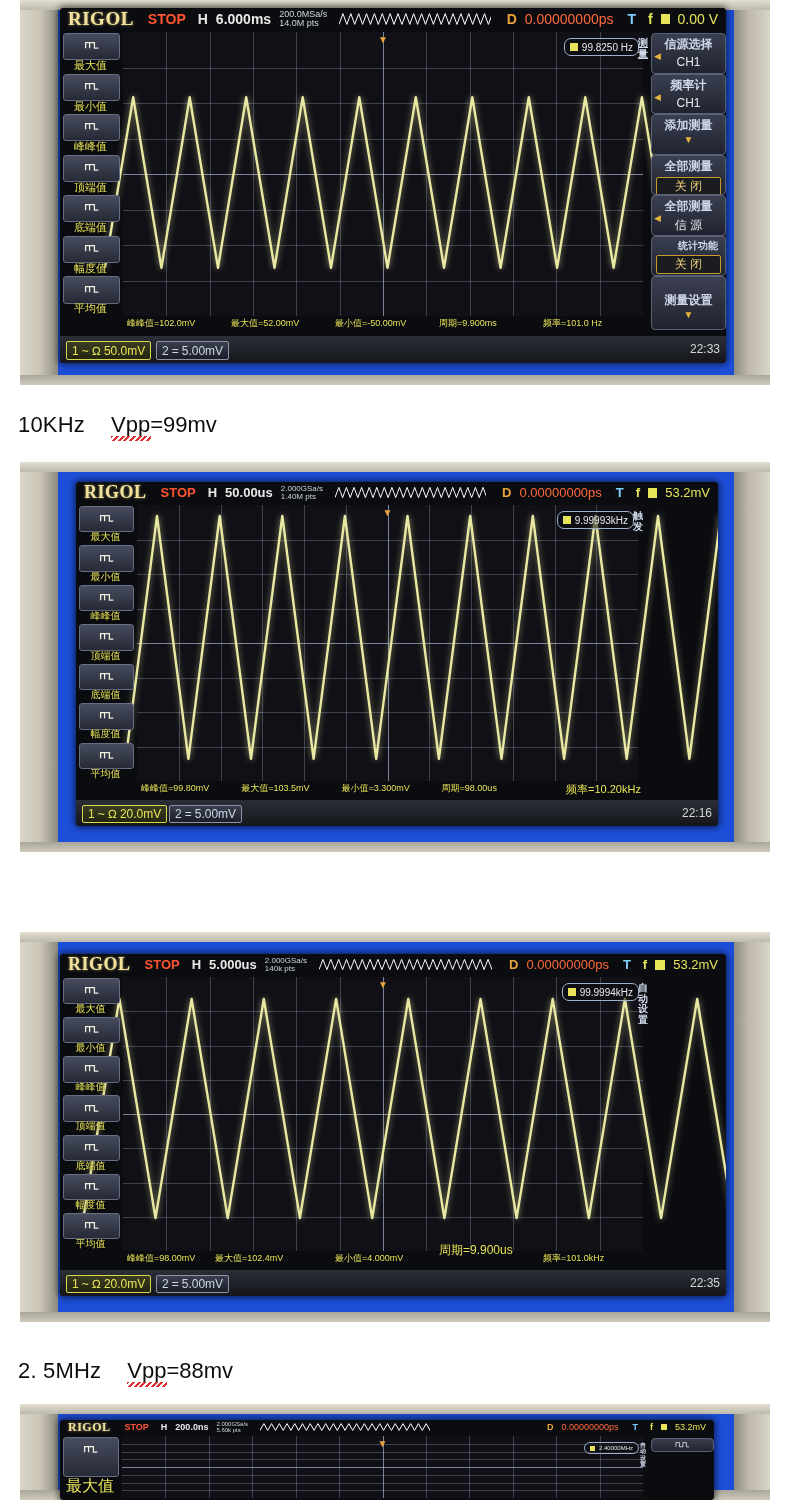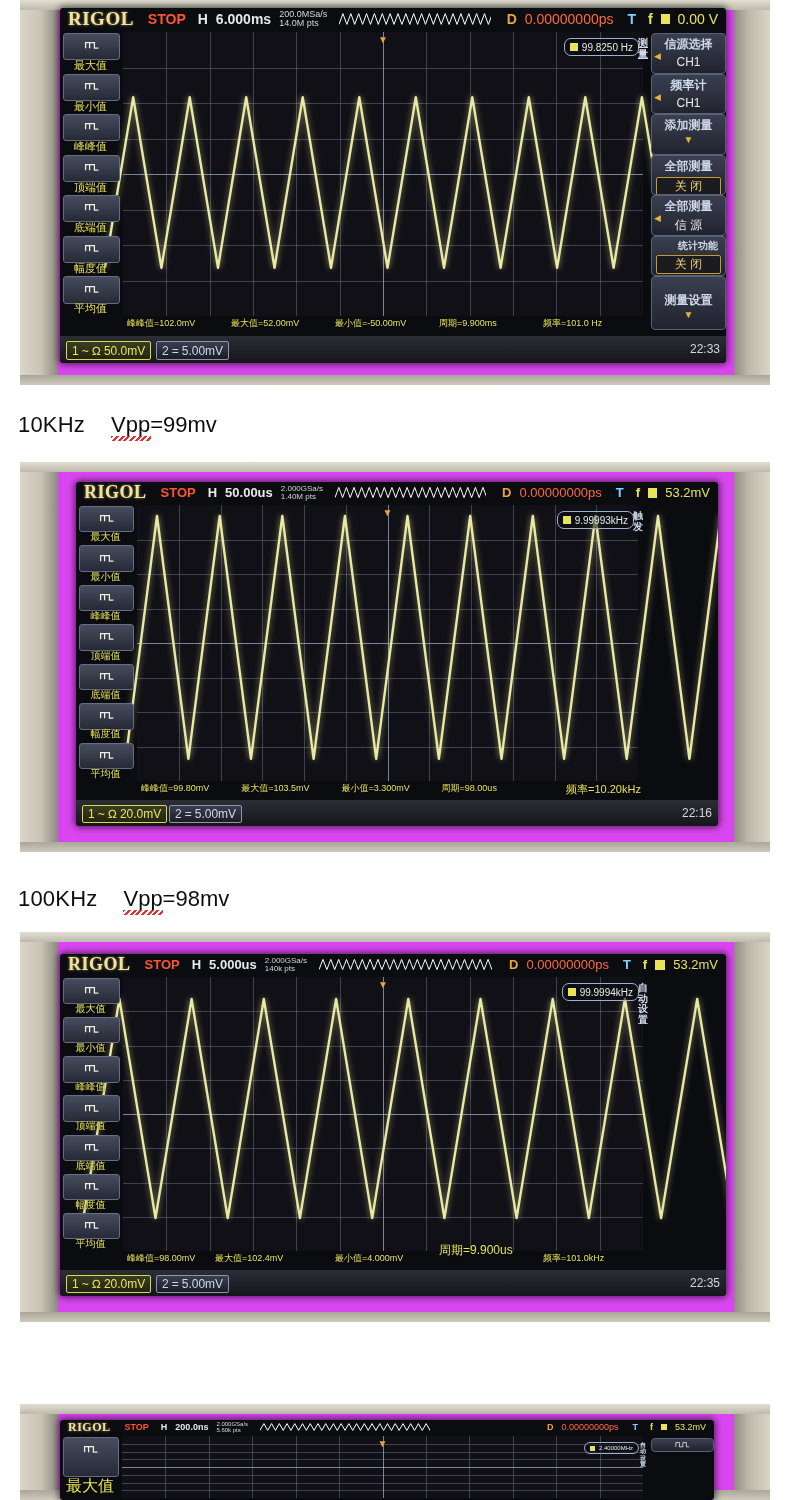--- a/index.html
+++ b/index.html
@@ -1,21 +1,21 @@
 <!DOCTYPE html>
 <html><head>
 <meta charset="utf-8">
 <style>
   html,body{margin:0;padding:0;background:#ffffff;}
   body{width:790px;height:1500px;font-family:"Liberation Sans",sans-serif;overflow:hidden;}
 
   .page{position:relative;width:790px;height:1500px;background:#fff;}
 
   
-  .photo{position:absolute;left:20px;width:750px;background:#d946ef;overflow:hidden;}
+  .photo{position:absolute;left:20px;width:750px;background:#1d4ed8;overflow:hidden;}
   .photo .wallL{position:absolute;left:0;top:0;bottom:0;width:38px;
     background:linear-gradient(90deg,#dad6c8 0%,#c9c4b4 55%,#8d8a80 100%);}
   .photo .wallR{position:absolute;right:0;top:0;bottom:0;width:36px;
     background:linear-gradient(270deg,#d8d4c6 0%,#bdb8aa 60%,#908c82 100%);}
   .photo .wallT{position:absolute;left:0;right:0;top:0;height:10px;
     background:linear-gradient(180deg,#e2ded1,#bdb9ab);}
   .photo .wallB{position:absolute;left:0;right:0;bottom:0;height:10px;
     background:linear-gradient(0deg,#cfcabc,#a9a599);}
 
   
@@ -603,14 +603,14 @@
             <div class="mitem" style="left: 0px; top: 2px; width: 100%; height: 11.9231px; display: flex; align-items: center; justify-content: center;">
               <svg width="49" height="7" viewBox="0 0 40 18">
                 <path d="M3 15 L3 4 L12 4 L12 15 L21 15 L21 4 L30 4 L30 15 L37 15" fill="none" stroke="#eef0f4" stroke-width="2" stroke-linejoin="round"></path>
               </svg>
             </div>
           </div>
         </div>
       </div>
     </div>
     <div class="cap" style="top: 412px;"><span class="freq">10KHz</span><span class="sp"></span><span class="vpp">Vpp=99mv<span class="sq" style="width: 40px;"></span></span></div>
-    <div class="cap" style="top: 886px;"><span class="freq">100KHz</span><span class="sp"></span><span class="vpp">Vpp=98mv<span class="sq" style="width: 40px;"></span></span></div>
+    <div class="cap" style="top: 1358px;"><span class="freq">2. 5MHz</span><span class="sp"></span><span class="vpp">Vpp=88mv<span class="sq" style="width: 40px;"></span></span></div>
   </div>
 
 </body></html>

